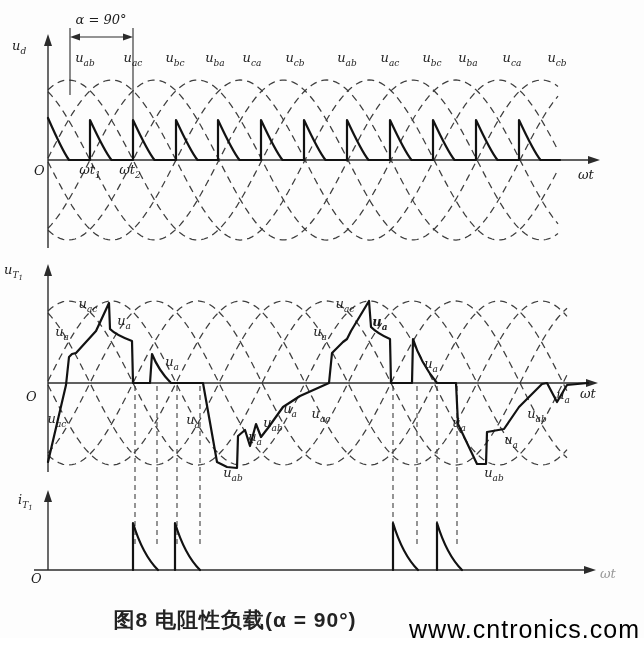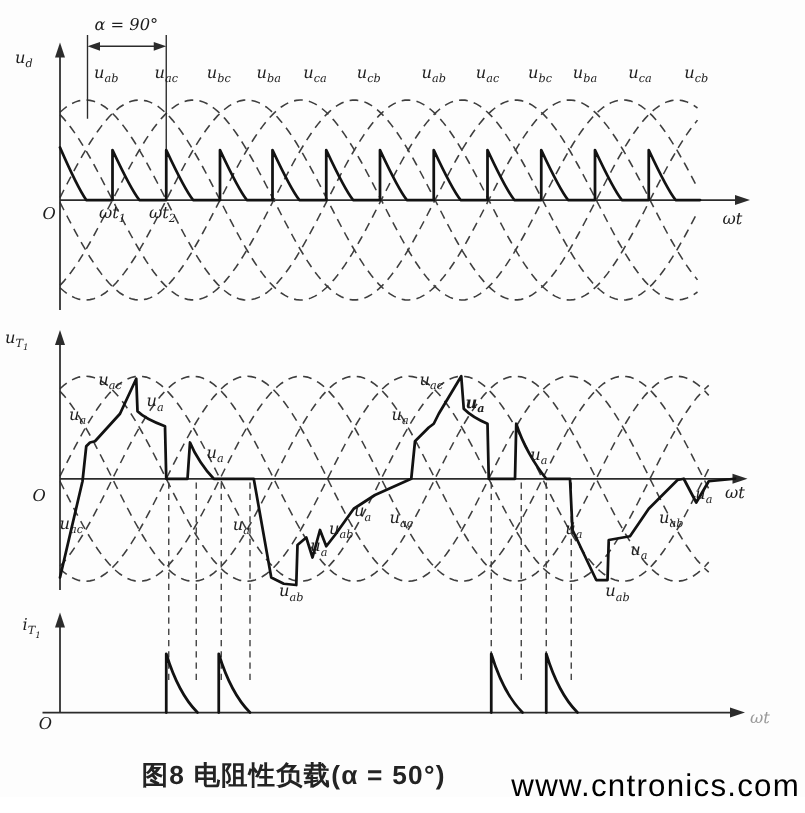--- a/index.html
+++ b/index.html
@@ -149,15 +149,15 @@
         <text x="273" y="427" text-anchor="middle" class="math"><tspan>u</tspan><tspan class="sub" dy="3.5">ab</tspan></text>
         <text x="290" y="413" text-anchor="middle" class="math"><tspan>u</tspan><tspan class="sub" dy="3.5">a</tspan></text>
         <text x="321" y="418" text-anchor="middle" class="math"><tspan>u</tspan><tspan class="sub" dy="3.5">ac</tspan></text>
         <text x="459" y="427" text-anchor="middle" class="math"><tspan>u</tspan><tspan class="sub" dy="3.5">a</tspan></text>
         <text x="494" y="477" text-anchor="middle" class="math"><tspan>u</tspan><tspan class="sub" dy="3.5">ab</tspan></text>
         <text x="511" y="444" text-anchor="middle" class="math"><tspan>u</tspan><tspan class="sub" dy="3.5">a</tspan></text>
         <text x="537" y="418" text-anchor="middle" class="math"><tspan>u</tspan><tspan class="sub" dy="3.5">ab</tspan></text>
       </g>
   </svg>
 
-  <div class="caption">图8 电阻性负载(α = 50°)</div>
+  <div class="caption">图8 电阻性负载(α = 90°)</div>
   <div class="watermark">www.cntronics.com</div>
 </div>
 
 </body></html>

